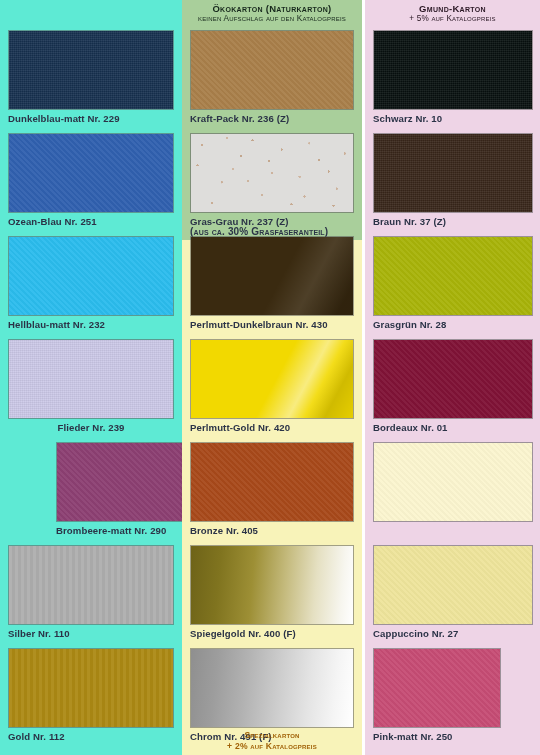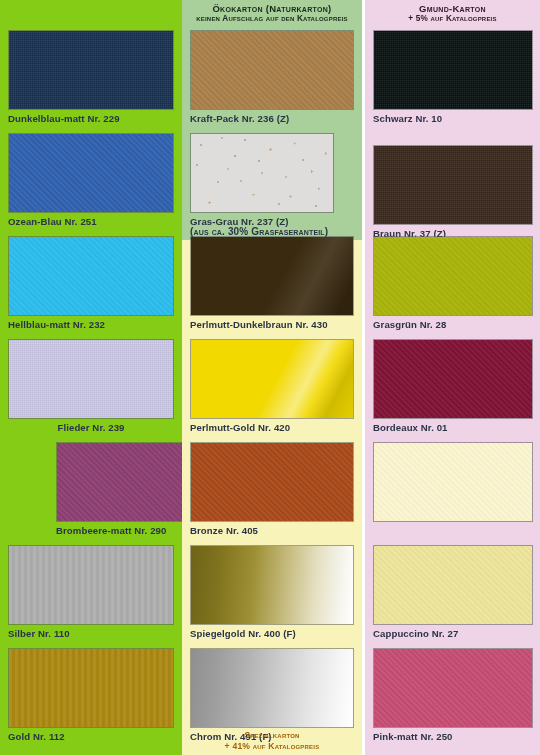--- a/index.html
+++ b/index.html
@@ -14,21 +14,21 @@
     width: 540px; height: 755px;
     background: #ffffff;
   }
 
   
   .col {
     position: absolute;
     top: 0;
     height: 755px;
   }
-  .col-left  { left: 0px;   width: 182px; background: #84cc16; }
+  .col-left  { left: 0px;   width: 182px; background: #5eead4; }
   .col-mid   { left: 182px; width: 180px; background: #f8f3b9; }
   .col-right { left: 365px; width: 175px; background: #eed4e6; }
 
   
   .mid-green {
     position: absolute;
     left: 0; top: 0;
     width: 180px; height: 240px;
     background: #a9cf9b;
   }
@@ -45,21 +45,21 @@
   .col-right .col-head { color: #2a1724; }
   .head-l1 {
     font-size: 9.5px;
     font-weight: bold;
     font-variant: small-caps;
     letter-spacing: 0.3px;
     white-space: nowrap;
   }
   .head-l2 {
     font-size: 8.2px;
-    font-weight: bold;
+    font-weight: normal;
     font-variant: small-caps;
     letter-spacing: 0.2px;
     white-space: nowrap;
   }
 
   
   .col-foot {
     position: absolute;
     left: 0; bottom: 4px;
     width: 100%;
@@ -247,21 +247,21 @@
       <div class="head-l1">Ökokarton (Naturkarton)</div>
       <div class="head-l2">keinen Aufschlag auf den Katalogpreis</div>
     </div>
     <div class="cells">
         <div class="cell" style="left: 8px; width: 164px; top: 30px;">
           <div class="swatch" style="height: 80px;">
             <div class="swatch-fill tex-soft" style="background: rgb(169, 127, 74);"></div>
           </div>
           <div class="label">Kraft-Pack Nr. 236 (Z)</div>
         </div>
-        <div class="cell" style="left: 8px; width: 144px; top: 133px;">
+        <div class="cell" style="left: 8px; width: 164px; top: 133px;">
           <div class="swatch" style="height: 80px;">
             <div class="swatch-fill tex-grass" style="background: rgb(222, 221, 219);"></div>
           </div>
           <div class="label">Gras-Grau Nr. 237 (Z)</div>
           <div class="sublabel">(aus ca. 30% Grasfaseranteil)</div>
         </div>
         <div class="cell" style="left: 8px; width: 164px; top: 236px;">
           <div class="swatch" style="height: 80px;">
             <div class="swatch-fill tex-pearl-dark" style="background: rgb(58, 42, 16);"></div>
           </div>
@@ -287,37 +287,37 @@
         </div>
         <div class="cell" style="left: 8px; width: 164px; top: 648px;">
           <div class="swatch" style="height: 80px;">
             <div class="swatch-fill" style="background: linear-gradient(96deg, rgb(143, 143, 143) 0%, rgb(157, 157, 157) 16%, rgb(178, 178, 178) 34%, rgb(205, 205, 205) 54%, rgb(228, 228, 228) 72%, rgb(245, 245, 245) 88%, rgb(255, 255, 255) 100%);"></div>
           </div>
           <div class="label">Chrom Nr. 491 (F)</div>
         </div>
       </div>
     <div class="col-foot">
       <div class="foot-l1">Spezialkarton</div>
-      <div class="foot-l2">+ 41% auf Katalogpreis</div>
+      <div class="foot-l2">+ 2% auf Katalogpreis</div>
     </div>
   </div>
 
   <div class="col col-right">
     <div class="col-head">
       <div class="head-l1">Gmund-Karton</div>
       <div class="head-l2">+ 5% auf Katalogpreis</div>
     </div>
     <div class="cells">
         <div class="cell" style="left: 8px; width: 160px; top: 30px;">
           <div class="swatch" style="height: 80px;">
             <div class="swatch-fill tex-linen" style="background: rgb(7, 16, 15);"></div>
           </div>
           <div class="label">Schwarz Nr. 10</div>
         </div>
-        <div class="cell" style="left: 8px; width: 160px; top: 145px;">
+        <div class="cell" style="left: 8px; width: 160px; top: 133px;">
           <div class="swatch" style="height: 80px;">
             <div class="swatch-fill tex-linen" style="background: rgb(56, 38, 25);"></div>
           </div>
           <div class="label">Braun Nr. 37 (Z)</div>
         </div>
         <div class="cell" style="left: 8px; width: 160px; top: 236px;">
           <div class="swatch" style="height: 80px;">
             <div class="swatch-fill tex-soft" style="background: rgb(168, 179, 9);"></div>
           </div>
           <div class="label">Grasgrün Nr. 28</div>
@@ -332,21 +332,21 @@
           <div class="swatch" style="height: 80px;">
             <div class="swatch-fill tex-soft" style="background: rgb(251, 245, 207);"></div>
           </div>
         </div>
         <div class="cell" style="left: 8px; width: 160px; top: 545px;">
           <div class="swatch" style="height: 80px;">
             <div class="swatch-fill tex-soft" style="background: rgb(238, 228, 155);"></div>
           </div>
           <div class="label">Cappuccino Nr. 27</div>
         </div>
-        <div class="cell" style="left: 8px; width: 160px; top: 648px;">
+        <div class="cell" style="left: 8px; width: 128px; top: 648px;">
           <div class="swatch" style="height: 80px;">
             <div class="swatch-fill tex-soft" style="background: rgb(198, 76, 116);"></div>
           </div>
           <div class="label">Pink-matt Nr. 250</div>
         </div>
       </div>
   </div>
 
 </div>
 

